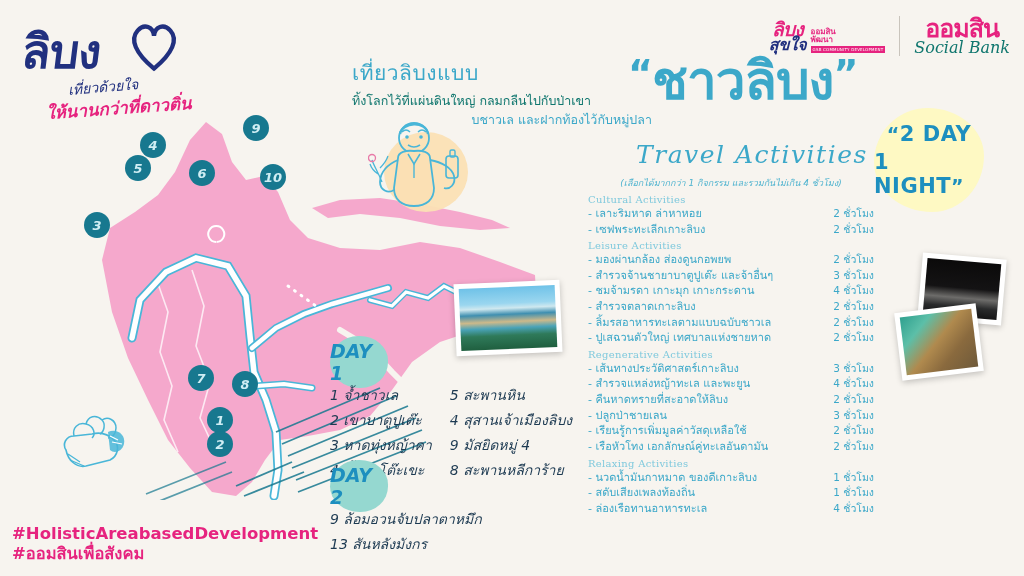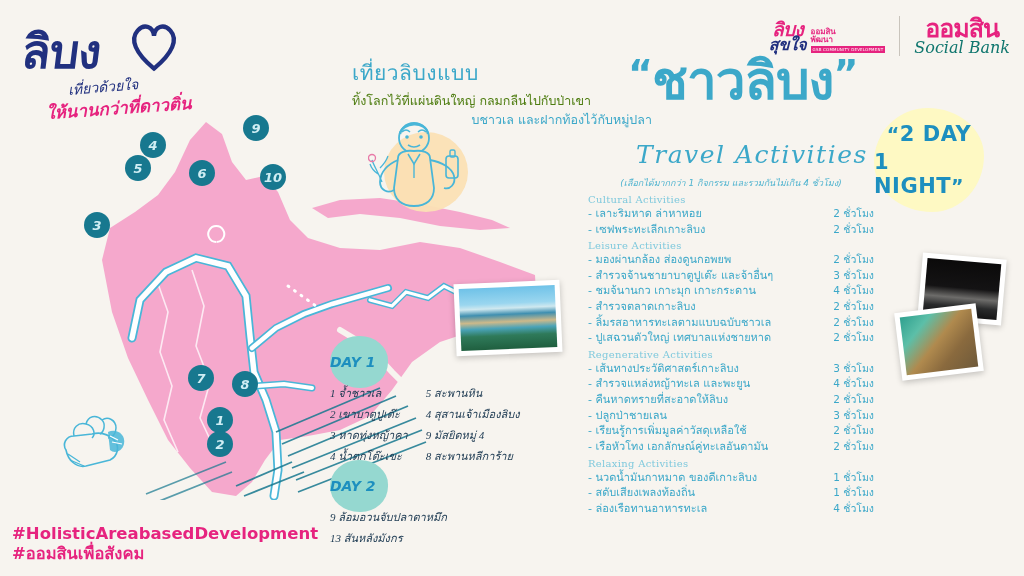--- a/index.html
+++ b/index.html
@@ -80,21 +80,21 @@
     font-size: 16px; color: #0f766e; font-style: italic;
     font-family: "DejaVu Serif", serif; margin-top: -1px;
   }
 
   
   #headline { position: absolute; left: 352px; top: 56px; width: 300px; }
   #headline .h-line1 {
     font-size: 21px; color: #3ca8c9; letter-spacing: .5px;
   }
   #headline .h-line2 {
-    font-size: 12.5px; color: #4d7c0f; margin-top: 3px; line-height: 1.5;
+    font-size: 12.5px; color: #0f766e; margin-top: 3px; line-height: 1.5;
   }
   #headline .h-line3 {
     font-size: 12.5px; color: #3ca8c9; line-height: 1.5; text-align: right;
   }
 
   #title-quote {
     position: absolute; left: 628px; top: 54px;
     font-size: 53px; font-weight: bold; color: #3ca8c9;
     letter-spacing: -1px; white-space: nowrap; line-height: 1;
   }
@@ -158,32 +158,32 @@
 
   
   #hand { position: absolute; left: 56px; top: 406px; width: 86px; height: 74px; }
   #hand svg { width: 100%; height: 100%; }
 
   
   .day-bubble {
     position: absolute; width: 58px; height: 52px; background: #95d8d0;
     border-radius: 50% 50% 48% 52% / 52% 48% 50% 50%;
     display: flex; align-items: center; 
-    color: #1d8fbf; font-weight: bold; font-size: 14px; font-style: italic;
+    color: #1d8fbf; font-weight: bold; font-size: 19px; font-style: italic;
   }
   #day1-bubble { left: 330px; top: 336px; }
   #day2-bubble { left: 330px; top: 460px; }
 
   #day1-list {
     position: absolute; left: 330px; top: 384px; width: 230px;
     display: flex; gap: 18px;
   }
   #day1-list .col { display: flex; flex-direction: column; gap: 3px; }
   .day-item {
-    font-size: 11px; color: #1d3a52; font-style: italic; white-space: nowrap; font-family: Liberation Serif, serif;
+    font-size: 14px; color: #1d3a52; font-style: italic; white-space: nowrap;
   }
   #day2-list {
     position: absolute; left: 330px; top: 508px; width: 230px;
     display: flex; flex-direction: column; gap: 3px;
   }
 
   
   #activities { position: absolute; left: 588px; top: 176px; width: 286px; }
   #act-note {
     font-size: 9px; color: #4fb3cf; text-align: center; margin-bottom: 4px;
@@ -434,21 +434,21 @@
         <div class="act-group-title">Leisure Activities</div>
         <div class="act-row">
           <span class="a-name">- มองผ่านกล้อง ส่องดูนกอพยพ</span>
           <span class="a-dur">2 ชั่วโมง</span>
         </div>
         <div class="act-row">
           <span class="a-name">- สำรวจจ้านชายาบาตูปูเต๊ะ และจ้าอื่นๆ</span>
           <span class="a-dur">3 ชั่วโมง</span>
         </div>
         <div class="act-row">
-          <span class="a-name">- ชมจ้นานกว เกาะมุก เกาะกระดาน</span>
+          <span class="a-name">- ชมจ้ามรดา เกาะมุก เกาะกระดาน</span>
           <span class="a-dur">4 ชั่วโมง</span>
         </div>
         <div class="act-row">
           <span class="a-name">- สำรวจตลาดเกาะลิบง</span>
           <span class="a-dur">2 ชั่วโมง</span>
         </div>
         <div class="act-row">
           <span class="a-name">- ลิ้มรสอาหารทะเลตามแบบฉบับชาวเล</span>
           <span class="a-dur">2 ชั่วโมง</span>
         </div>

